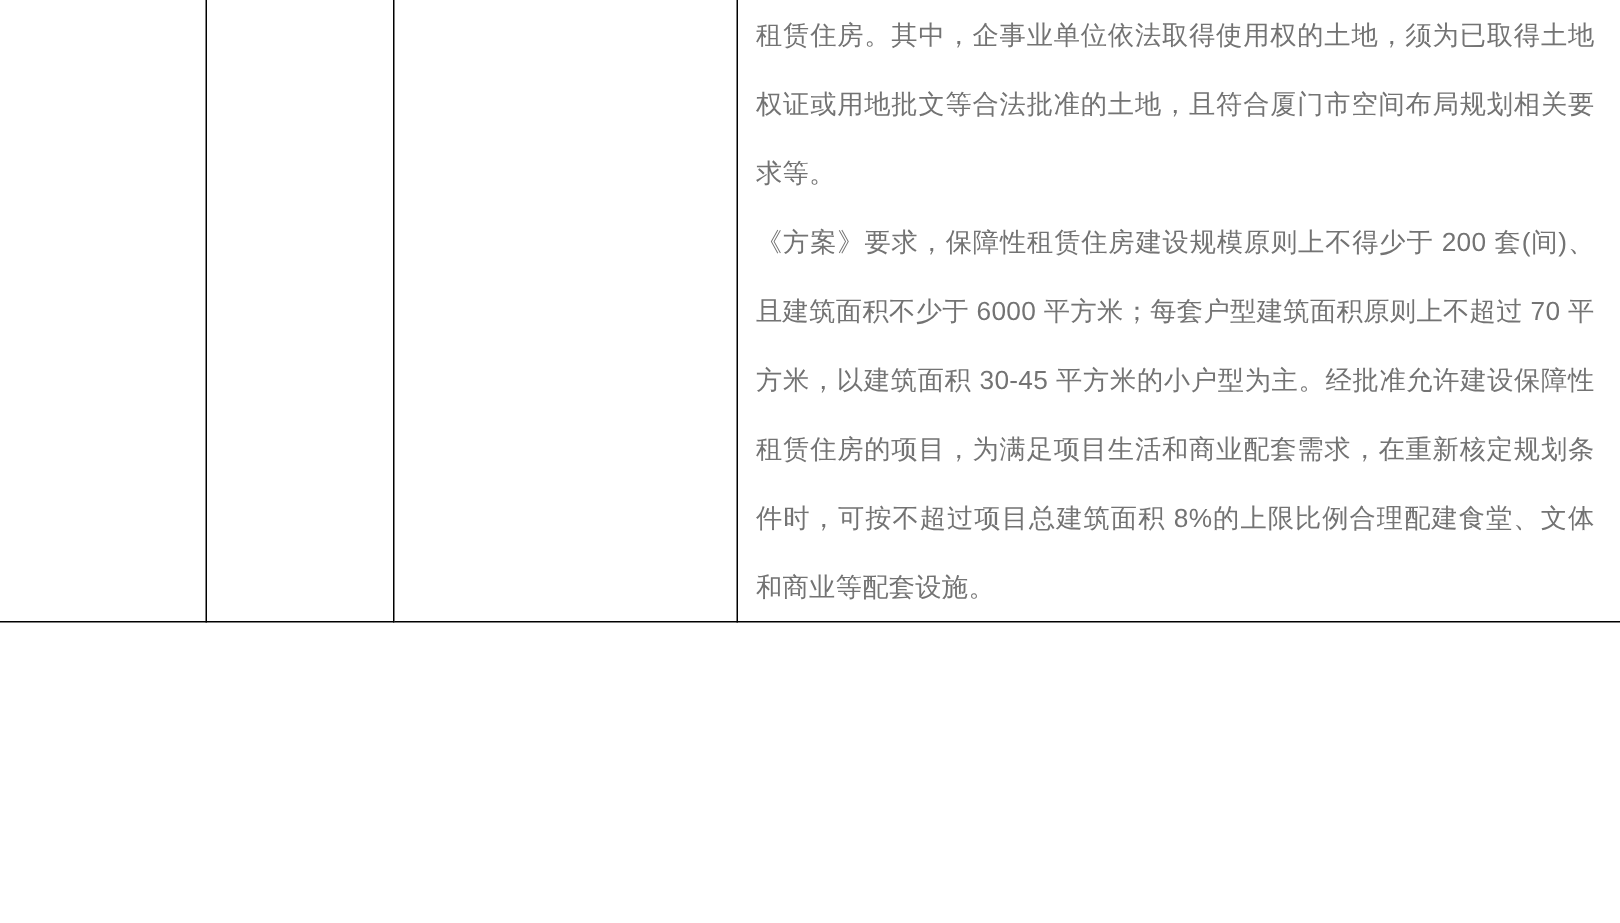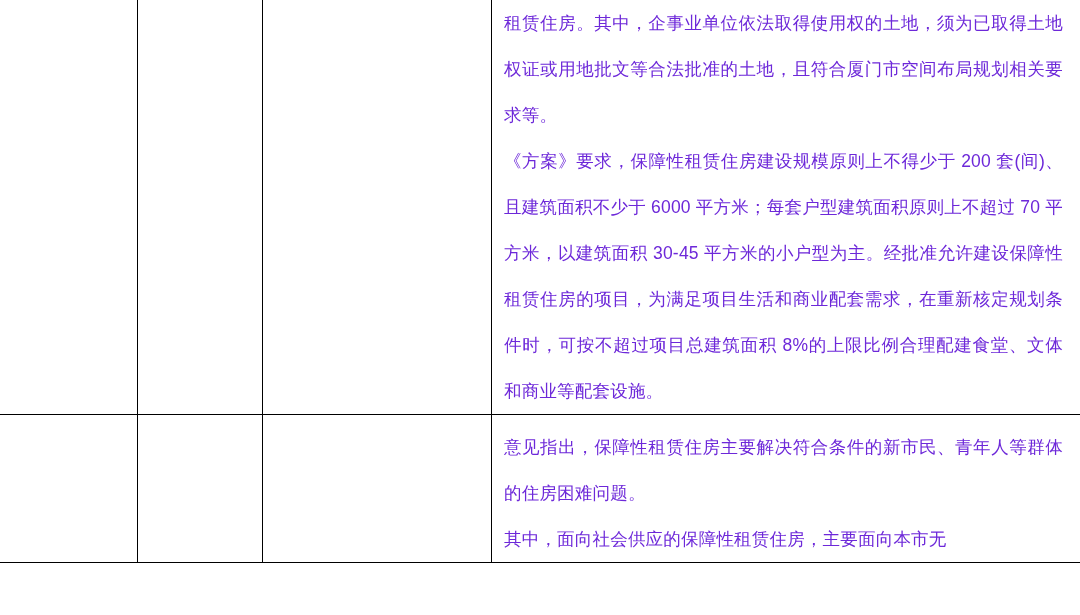--- a/index.html
+++ b/index.html
@@ -37,21 +37,21 @@
   .col-b { width: 124px; }
   .col-c { width: 228px; }
   .col-d { width: 589px; }
 
   .cell-body {
     padding: 0 18px 0 12px;
   }
   .para {
     font-size: 17.5px;
     line-height: 46px;
-    color: #6d28d9;
+    color: #737373;
     text-align: justify;
     text-justify: inter-ideograph;
     margin: 0;
     letter-spacing: 0.2px;
   }
   .row-1 .cell-body { padding-top: 0; }
   .row-1 .para:first-child { text-indent: 0; }
   .row-2 .cell-body { padding-top: 9px; }
   .empty-cell { height: 100%; }
 </style>
@@ -70,31 +70,14 @@
     <td class="col-c">
       <div class="empty-cell"></div>
     </td>
     <td class="col-d">
       <div class="cell-body">
         <p class="para">租赁住房。其中，企事业单位依法取得使用权的土地，须为已取得土地权证或用地批文等合法批准的土地，且符合厦门市空间布局规划相关要求等。</p>
         <p class="para">《方案》要求，保障性租赁住房建设规模原则上不得少于 200 套(间)、且建筑面积不少于 6000 平方米；每套户型建筑面积原则上不超过 70 平方米，以建筑面积 30-45 平方米的小户型为主。经批准允许建设保障性租赁住房的项目，为满足项目生活和商业配套需求，在重新核定规划条件时，可按不超过项目总建筑面积 8%的上限比例合理配建食堂、文体和商业等配套设施。</p>
       </div>
     </td>
   </tr>
-  <tr class="row-2">
-    <td class="col-a">
-      <div class="empty-cell"></div>
-    </td>
-    <td class="col-b">
-      <div class="empty-cell"></div>
-    </td>
-    <td class="col-c">
-      <div class="empty-cell"></div>
-    </td>
-    <td class="col-d">
-      <div class="cell-body">
-        <p class="para">意见指出，保障性租赁住房主要解决符合条件的新市民、青年人等群体的住房困难问题。</p>
-        <p class="para">其中，面向社会供应的保障性租赁住房，主要面向本市无</p>
-      </div>
-    </td>
-  </tr>
 </tbody>
   </table>
 
 </body></html>

